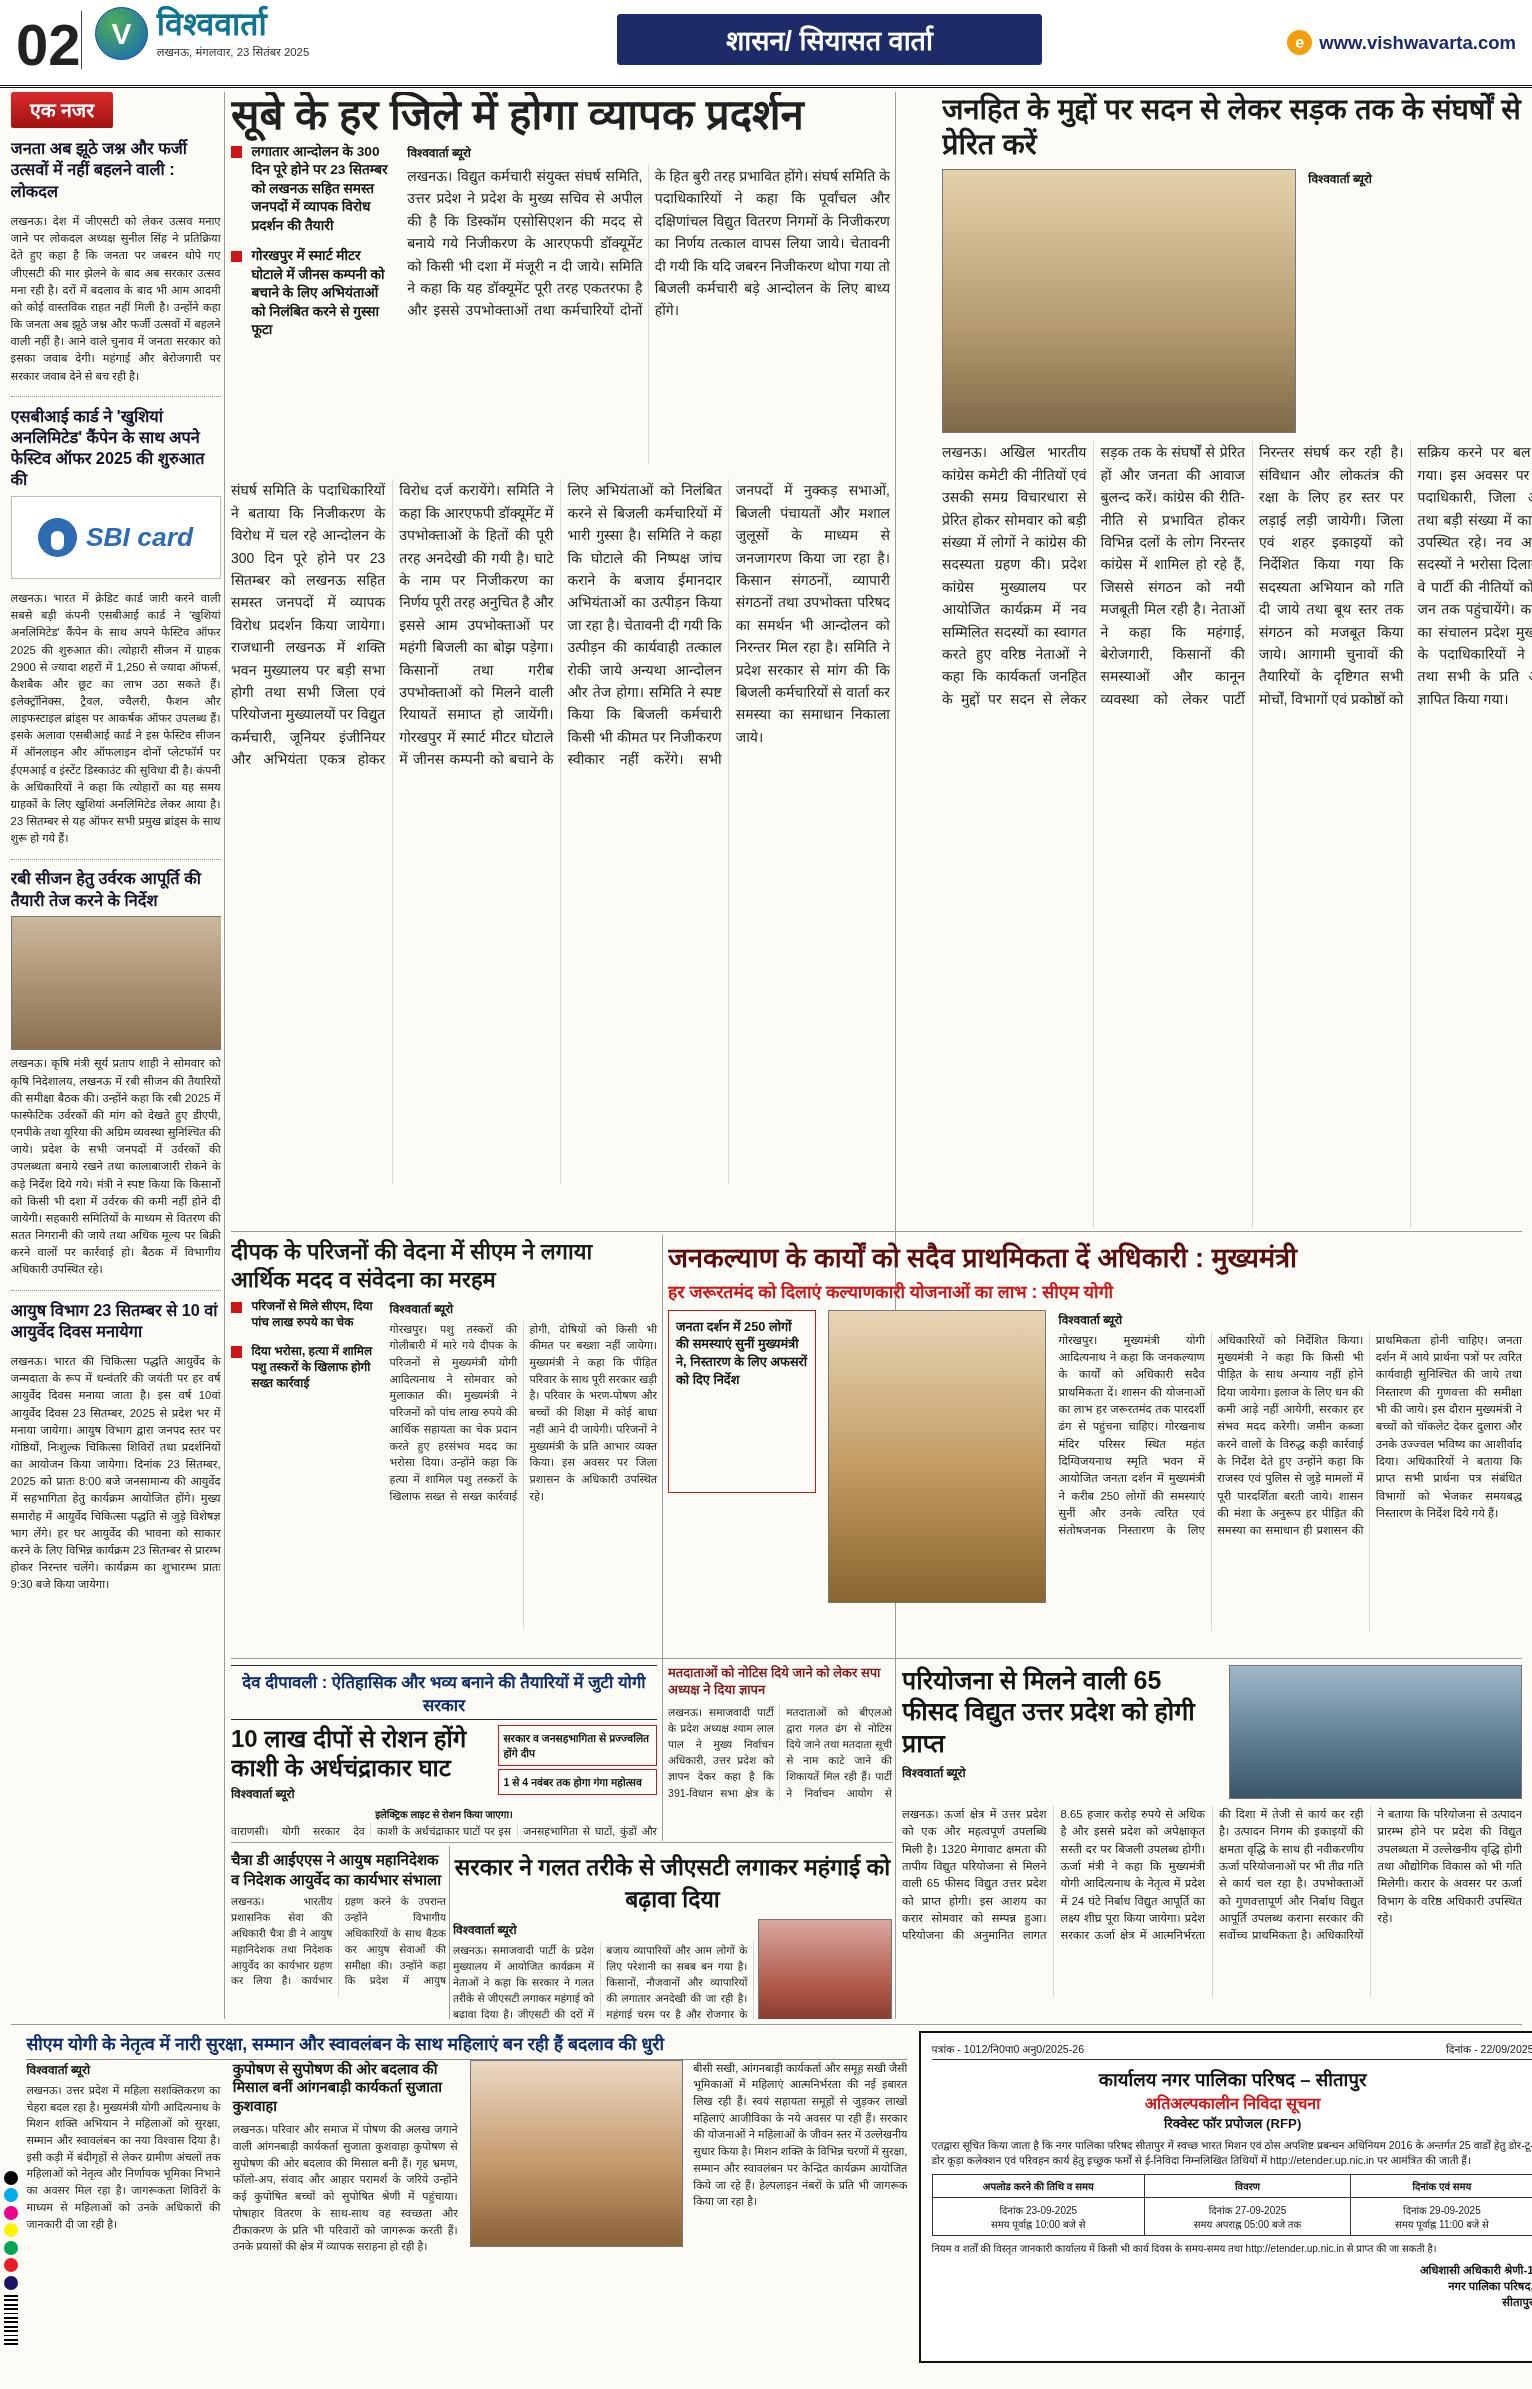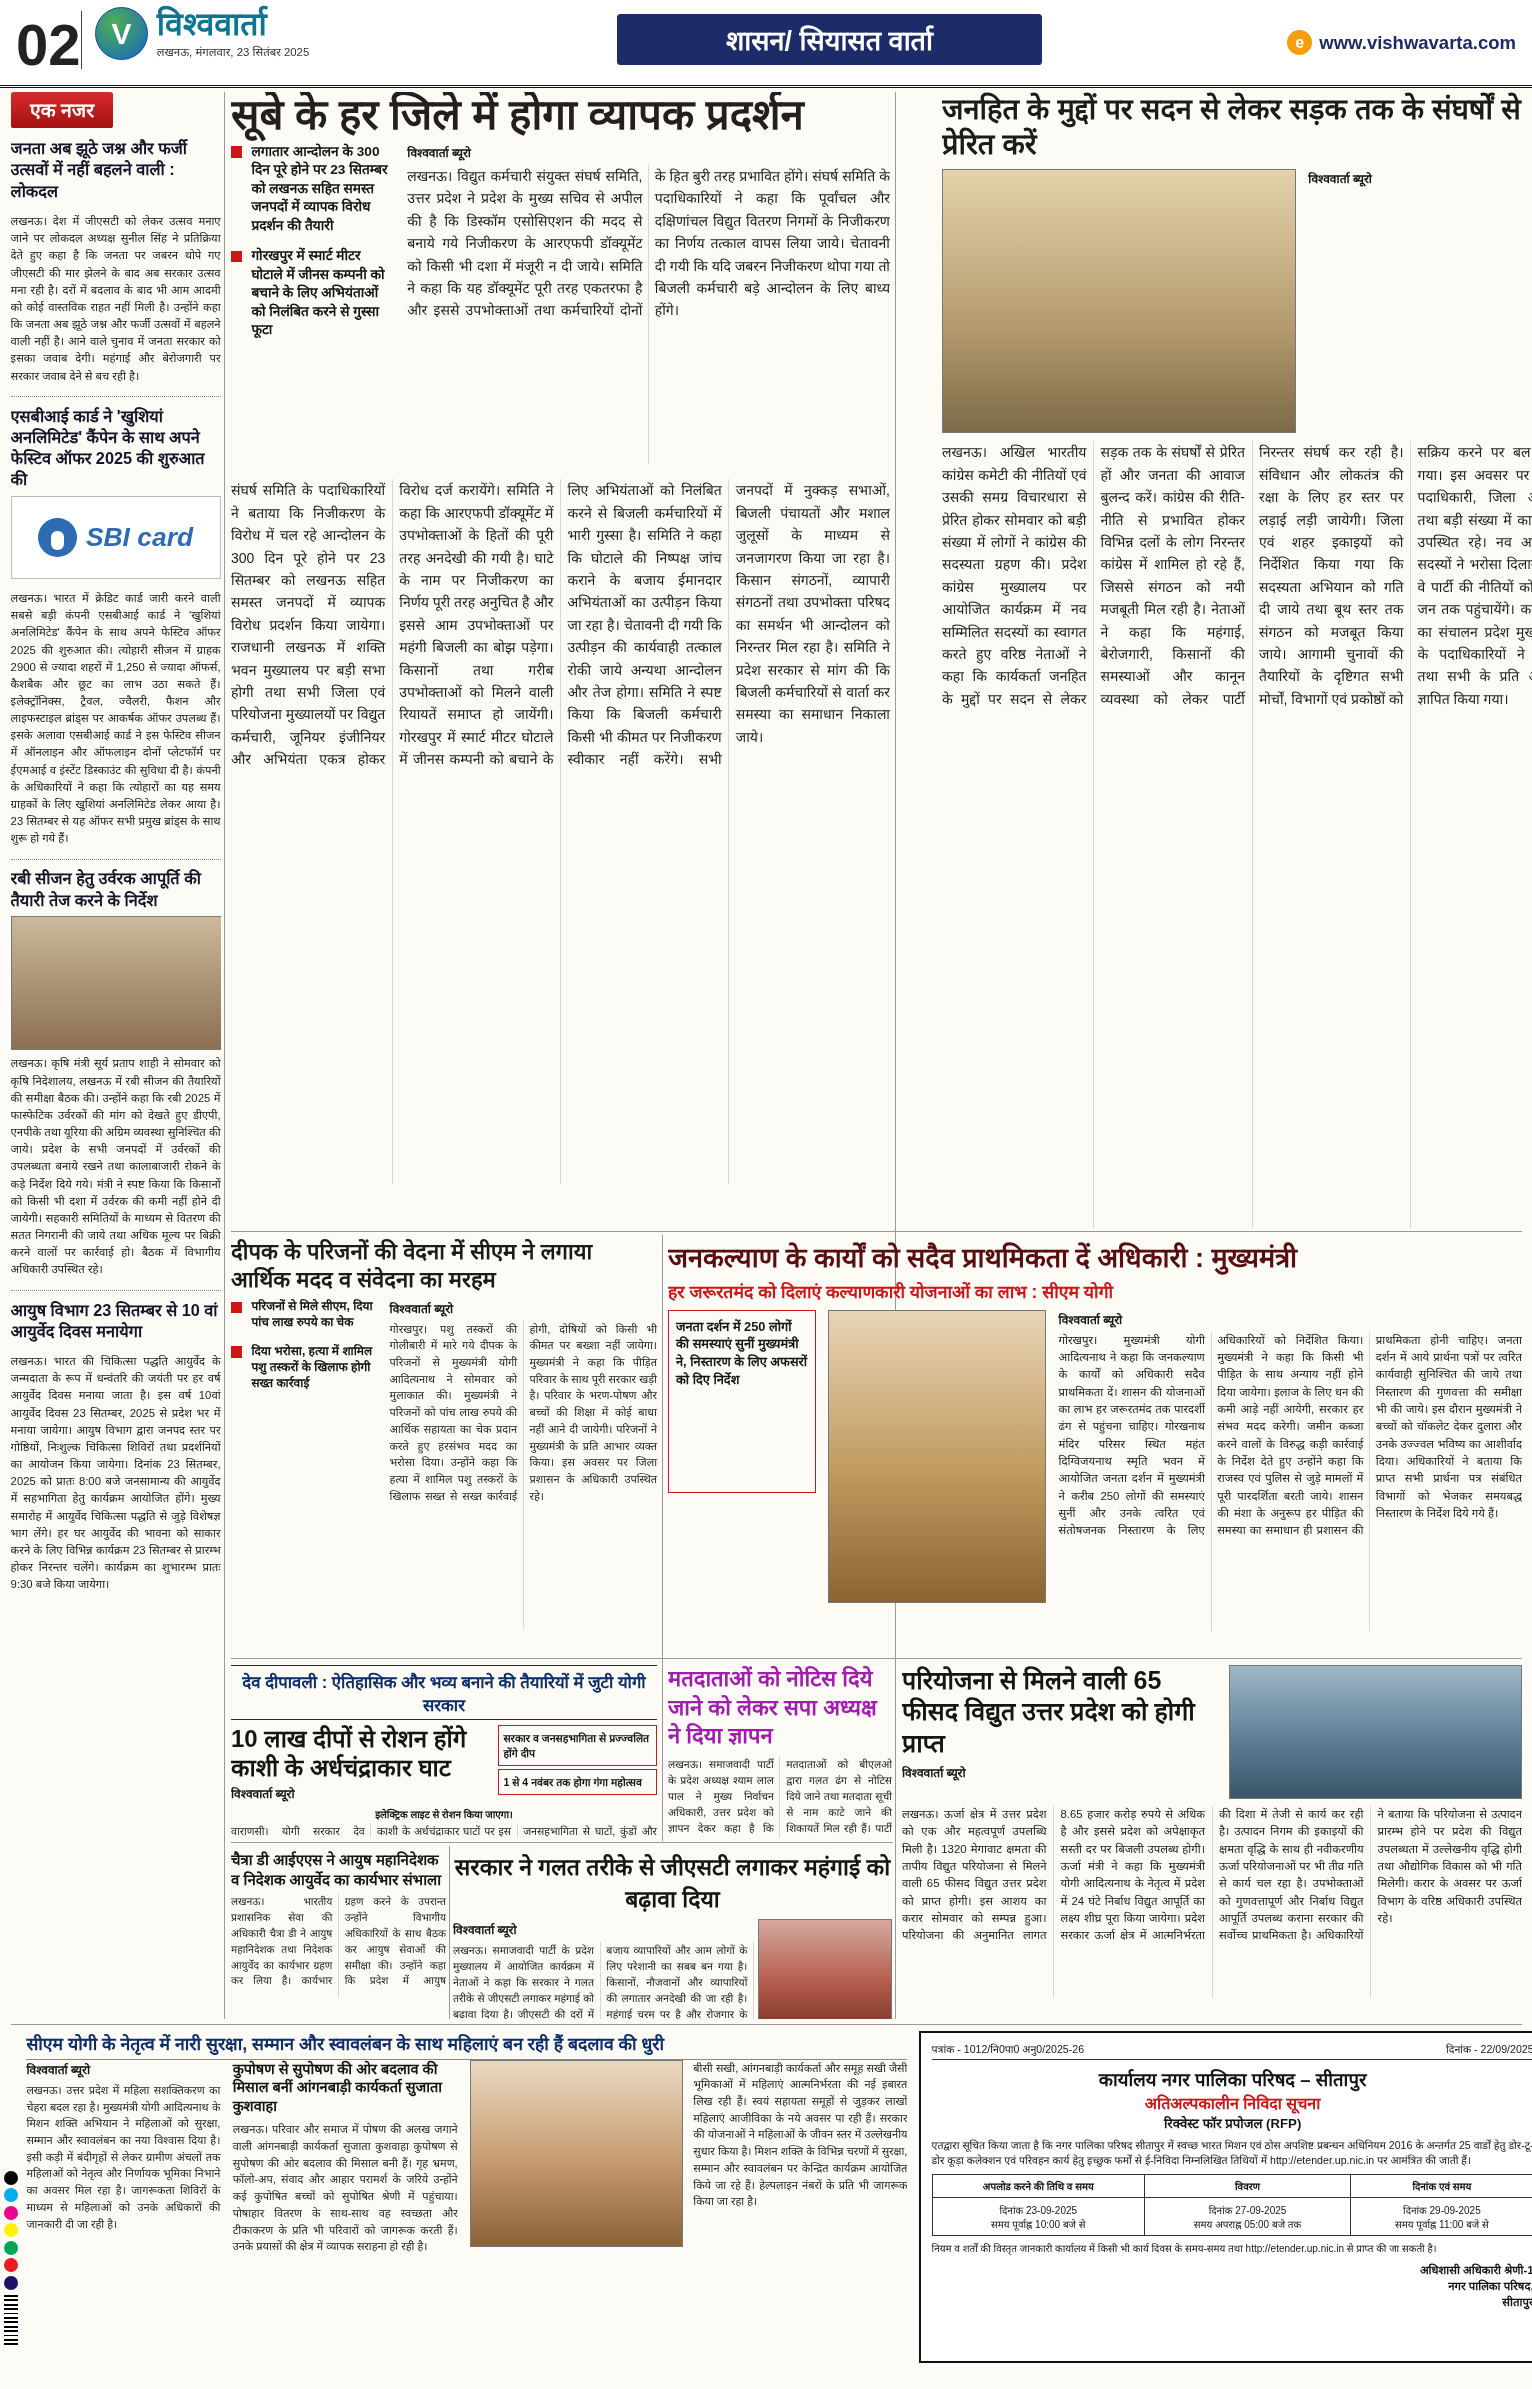--- a/index.html
+++ b/index.html
@@ -53,21 +53,21 @@
   .banner{position:absolute;left:6%;top:34%;width:88%;background:#c01818;color:#fff;font-size:9.7px;font-weight:bold;
           text-align:center;padding:3.5px 1.8px;border:0.9px solid #7a0d0d;}
 
   .hl-2{font-size:29px;font-weight:bold;line-height:1.2;color:#1b1b1b;margin:0 0 7px;}
   .hl-3{font-size:27px;font-weight:bold;color:#5a0d0d;margin:0 0 3.5px;}
   .hl-4{font-size:22px;font-weight:bold;line-height:1.25;color:#1b1b1b;margin:0 0 5.3px;}
   .note-box{border:1.8px solid #cf1616;padding:7px;font-size:12.8px;font-weight:bold;line-height:1.4;}
   .kicker{font-weight:bold;color:#0d2d6b;font-size:16.7px;text-align:center;border-top:1.8px solid #2a2a2a;
           border-bottom:1.8px solid #2a2a2a;padding:3.5px 0;margin-bottom:5.3px;}
   .hl-dev{font-size:24px;font-weight:bold;line-height:1.2;margin:0;}
-  .hl-sm{font-size:22px;font-weight:bold;line-height:1.3;margin:0 0 5.3px;color:#a21caf;}
+  .hl-sm{font-size:13px;font-weight:bold;line-height:1.3;margin:0 0 5.3px;color:#7f1d1d;}
   .hl-gst{font-size:23px;font-weight:bold;text-align:center;margin:0 0 5.3px;}
   .hl-mission{font-size:26.4px;font-weight:bold;margin:1.8px 0 7px;color:#101010;}
   .mission-kicker{font-size:17.6px;font-weight:bold;color:#0d2d6b;border-bottom:1.3px solid #888;padding-bottom:3.5px;}
 
   
   .tender{border:2.2px solid #111;background:#fff;padding:8.8px 10.6px;font-size:10.6px;}
   .t-row{display:flex;justify-content:space-between;font-size:10.6px;border-bottom:0.9px solid #333;padding-bottom:3.5px;}
   .t-office{font-size:18.5px;font-weight:bold;text-align:center;margin:5.3px 0 1.8px;}
   .t-red{color:#cf1616;font-size:16px;font-weight:bold;text-align:center;}
   .t-rfp{font-size:13.2px;font-weight:bold;text-align:center;margin-bottom:5.3px;}

